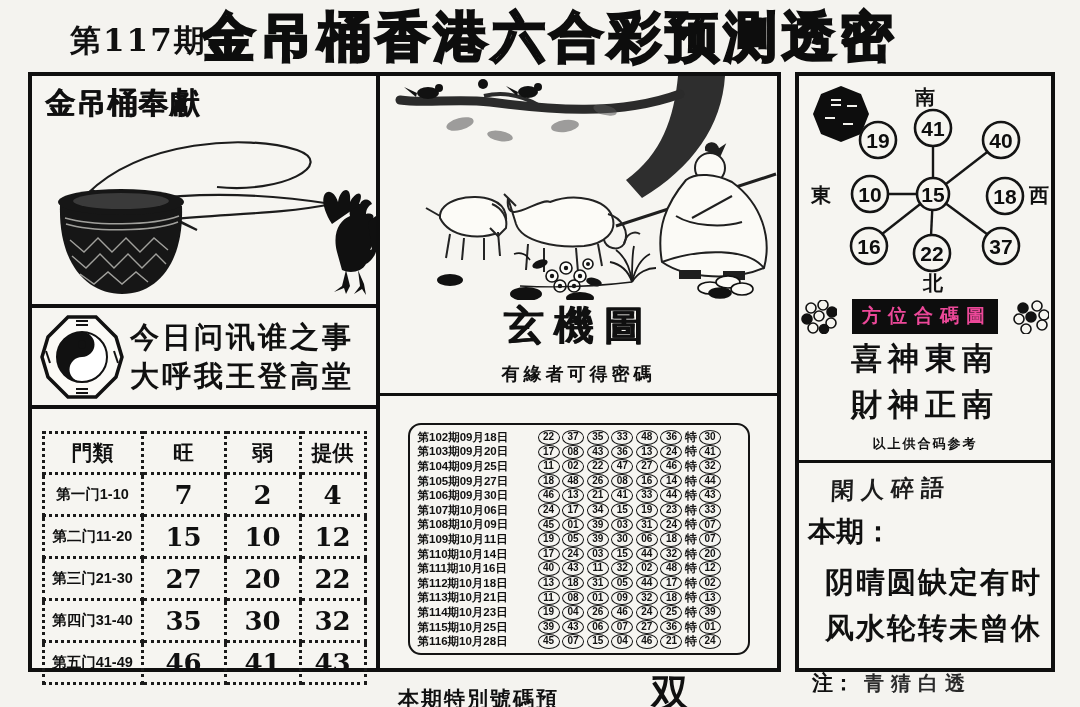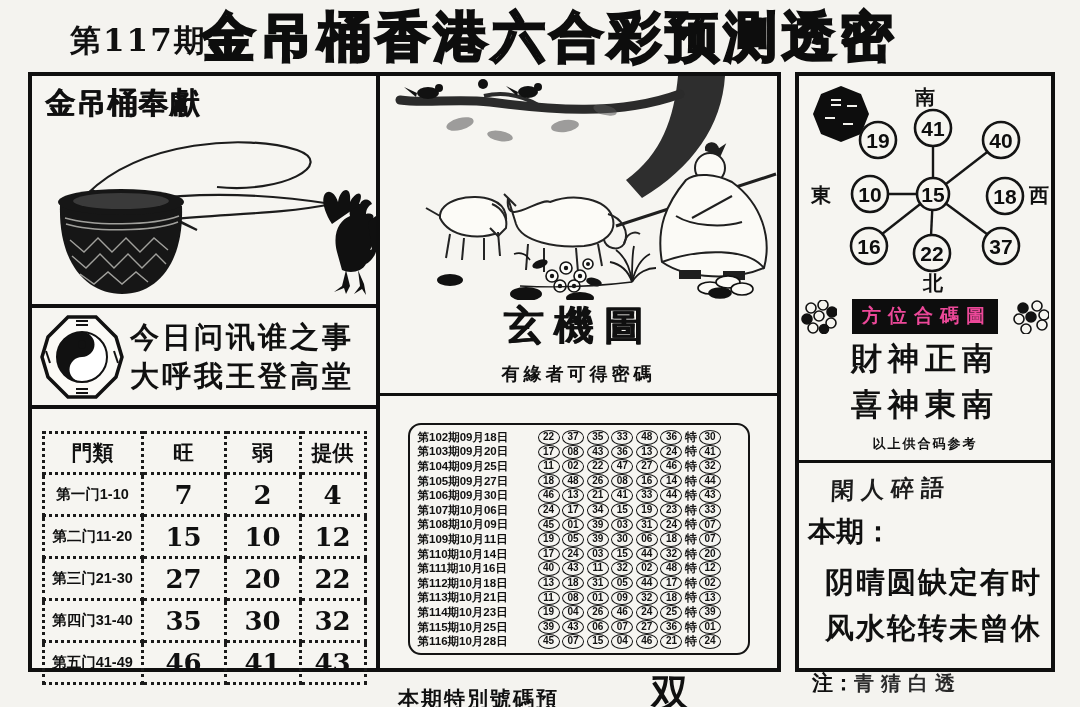--- a/index.html
+++ b/index.html
@@ -51,21 +51,21 @@
     padding:4px 6px 5px 10px;white-space:nowrap;}
   .fortune{font-family:"DejaVu Serif",serif;font-size:31px;font-weight:bold;text-align:center;letter-spacing:6px;margin-top:4px;}
   .small-note{font-size:13px;font-weight:900;text-align:center;letter-spacing:2px;margin-top:9px;}
   .rdiv{border-top:3px solid #0f0f0f;margin-top:7px;}
   .gossip{font-family:"DejaVu Serif",serif;font-size:23px;font-weight:bold;letter-spacing:7px;
     margin:9px 0 0 32px;transform:rotate(-2deg) skewX(-4deg);color:#1c1c1c;}
   .period{font-size:28px;font-weight:900;margin:10px 0 0 9px;}
   .poem{font-size:29px;font-weight:900;margin:8px 0 0 26px;line-height:1.6;letter-spacing:2px;white-space:nowrap;}
   .note-line{margin:17px 0 0 13px;display:flex;align-items:baseline;}
   .note-line .nlabel{font-size:21px;font-weight:900;}
-  .note-line .nvalue{font-family:"DejaVu Serif",serif;font-size:20px;font-weight:bold;letter-spacing:7px;color:#2a2a2a;}
+  .note-line .nvalue{font-family:"DejaVu Serif",serif;font-size:20px;font-weight:bold;letter-spacing:7px;margin-left:10px;color:#2a2a2a;}
   .issue-no{font-size:16px;font-weight:900;margin:7px 0 0 8px;letter-spacing:0.5px;}
 
   svg text{font-family:"Liberation Sans","DejaVu Sans",sans-serif;}
 </style>
 </head>
 <body>
 
 <div id="page">
 
   <div class="issue">第117期</div>
@@ -528,22 +528,22 @@
             <circle cx="24" cy="6" r="5"></circle>
             <circle cx="31" cy="15" r="5"></circle>
           <circle cx="6" cy="19" r="5"></circle>
             <circle cx="18" cy="17" r="5" fill="#111"></circle>
             <circle cx="29" cy="25" r="5"></circle>
           <circle cx="13" cy="29" r="5"></circle>
         </g>
       </svg>
     </div>
 
+    <div class="fortune">喜神東南</div>
     <div class="fortune">財神正南</div>
-    <div class="fortune">喜神東南</div>
     <div class="small-note">以上供合码参考</div>
     <div class="rdiv"></div>
 
     <div class="gossip">閑人碎語</div>
     <div class="period">本期：</div>
     <div class="poem">
       <div>阴晴圆缺定有时</div>
       <div>风水轮转未曾休</div>
     </div>
     <div class="note-line">

